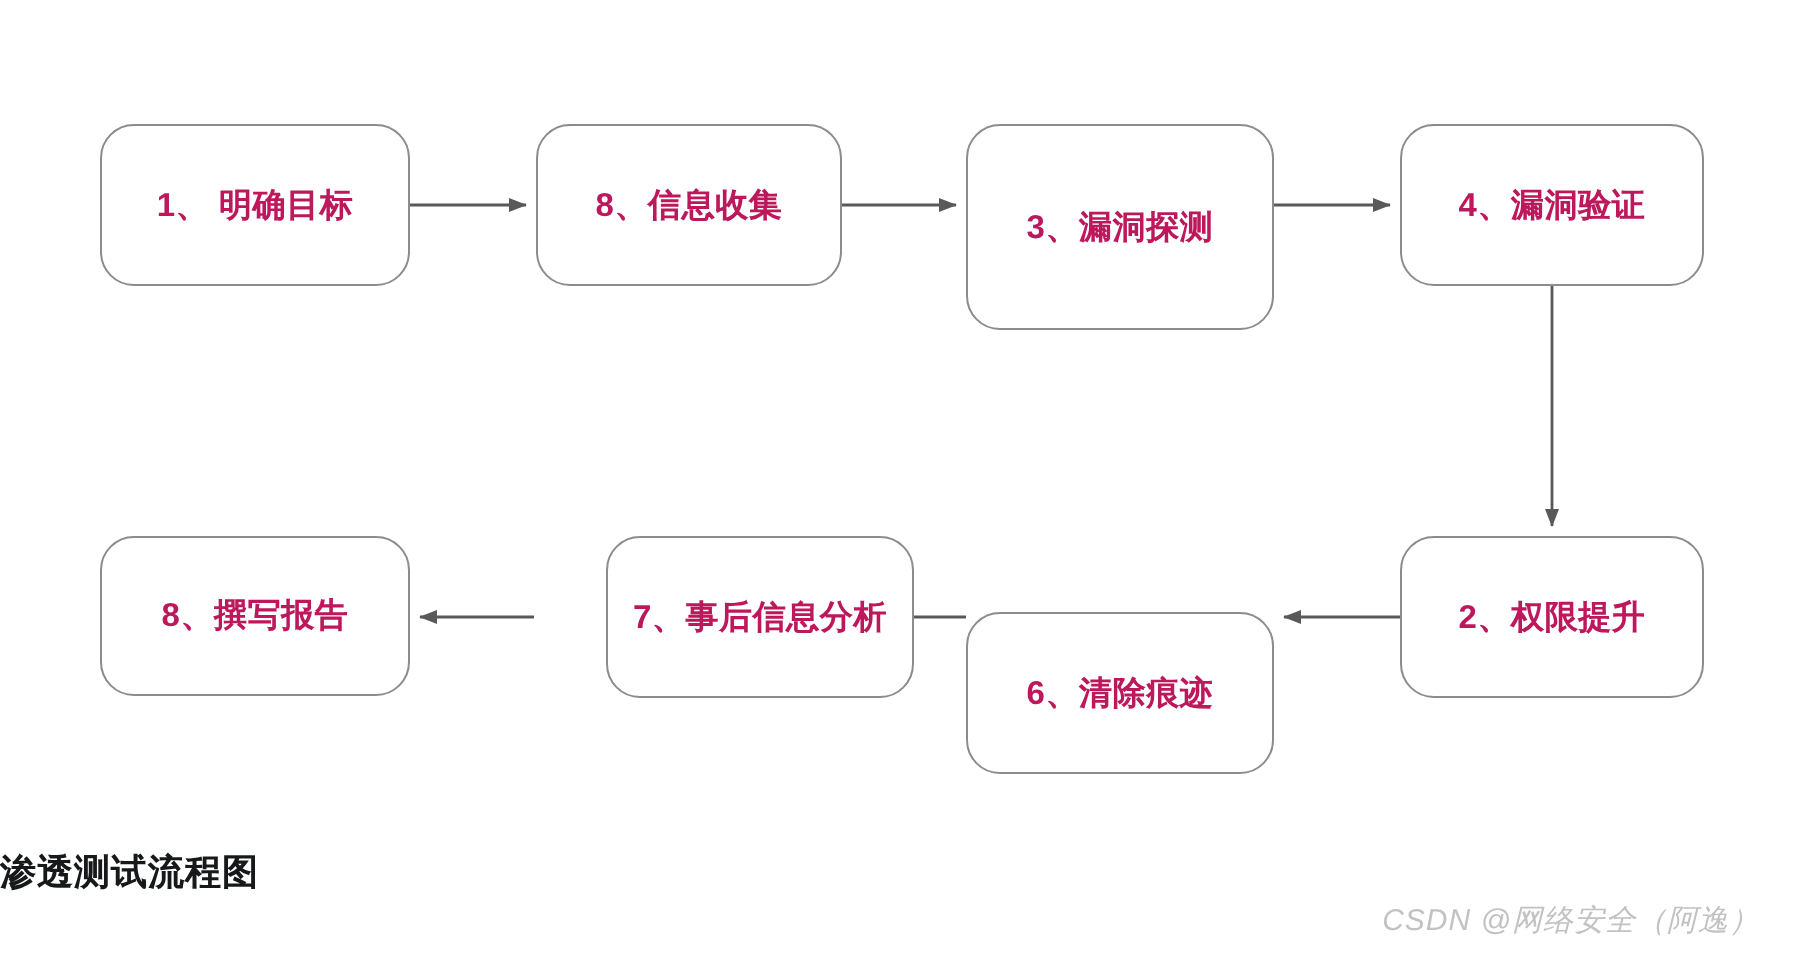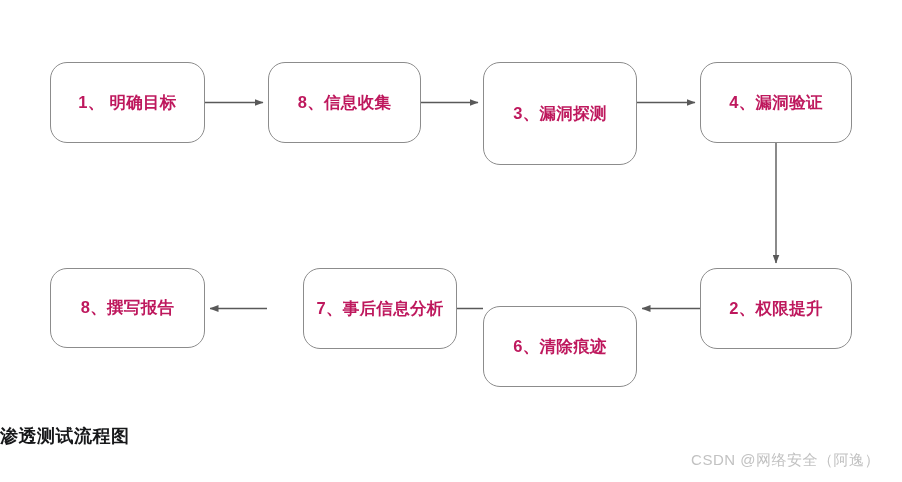--- a/index.html
+++ b/index.html
@@ -54,20 +54,21 @@
     letter-spacing: 0.5px;
   }
   .watermark {
     position: absolute;
     right: 22px;
     bottom: 12px;
     font-size: 15px;
     color: #c2c2c2;
     letter-spacing: 0.5px;
     white-space: pre;
+    font-style: italic;
   }
 </style>
 </head>
 <body>
 
 <div id="canvas">
 
   <svg class="edge-layer" viewBox="0 0 902 482" width="902" height="482">
     <defs>
       <marker id="arrow-r" markerWidth="9" markerHeight="7" refX="8.5" refY="3.5" orient="auto" markerUnits="userSpaceOnUse">

